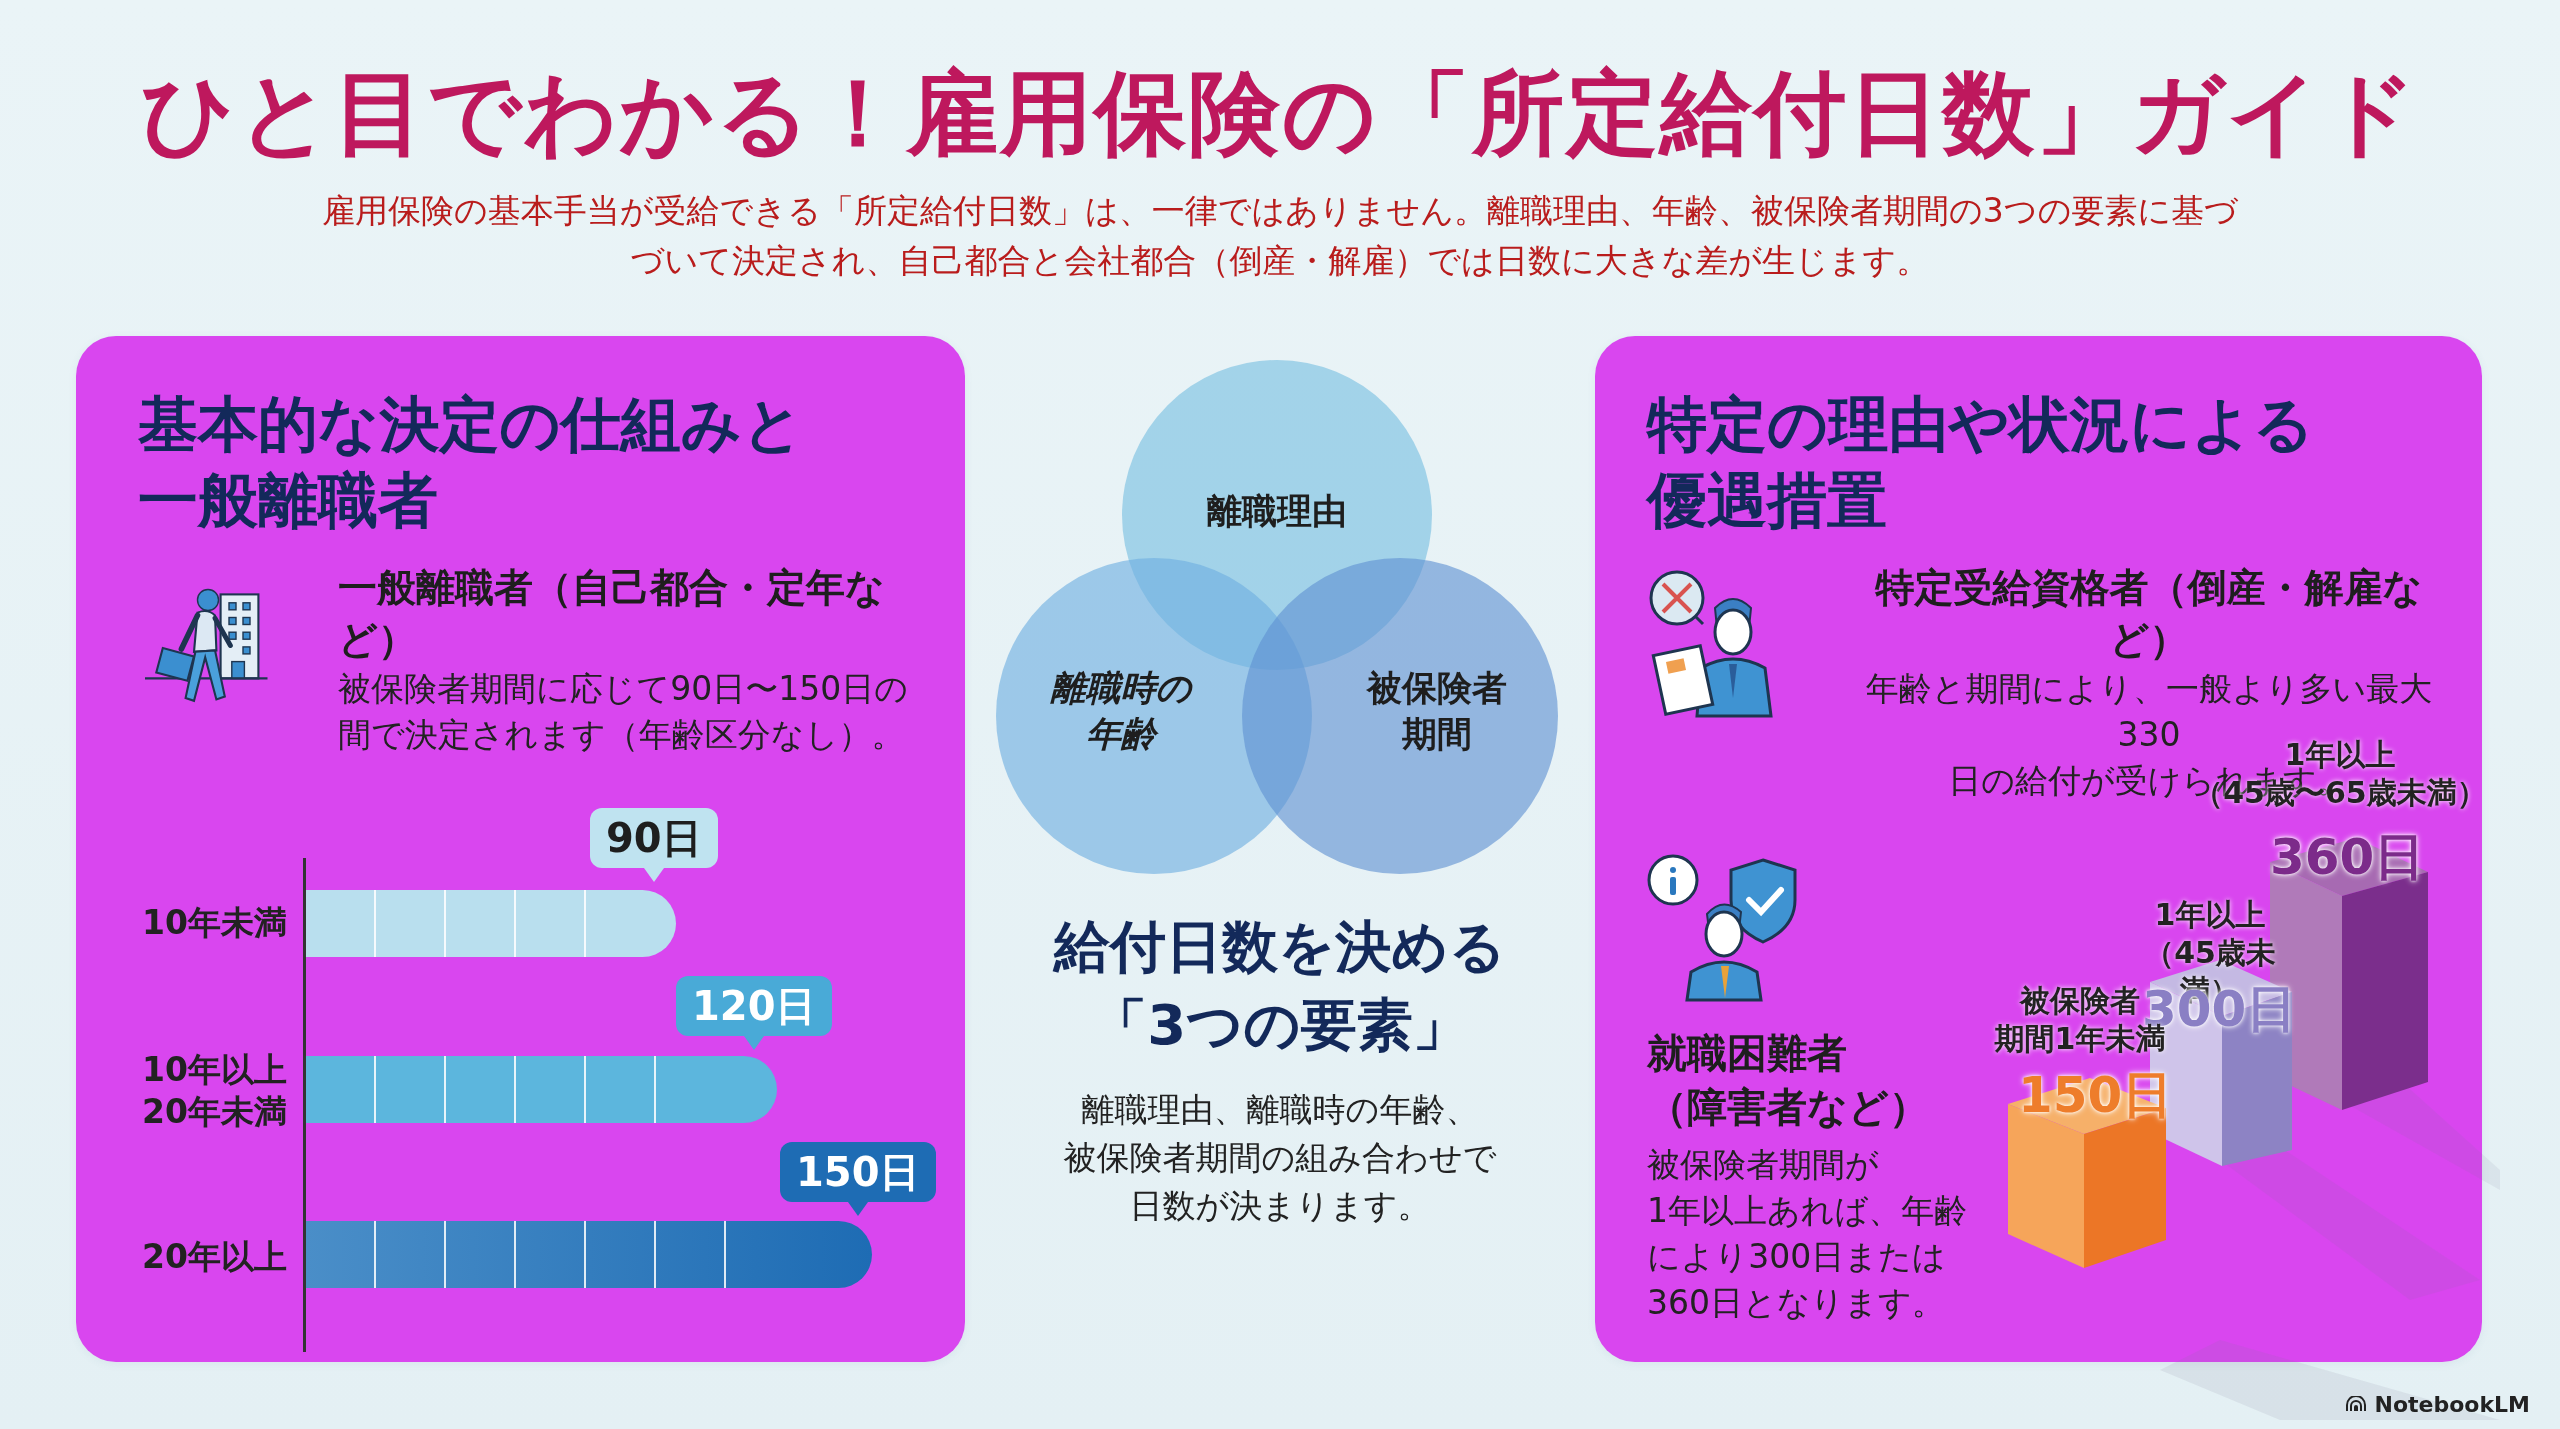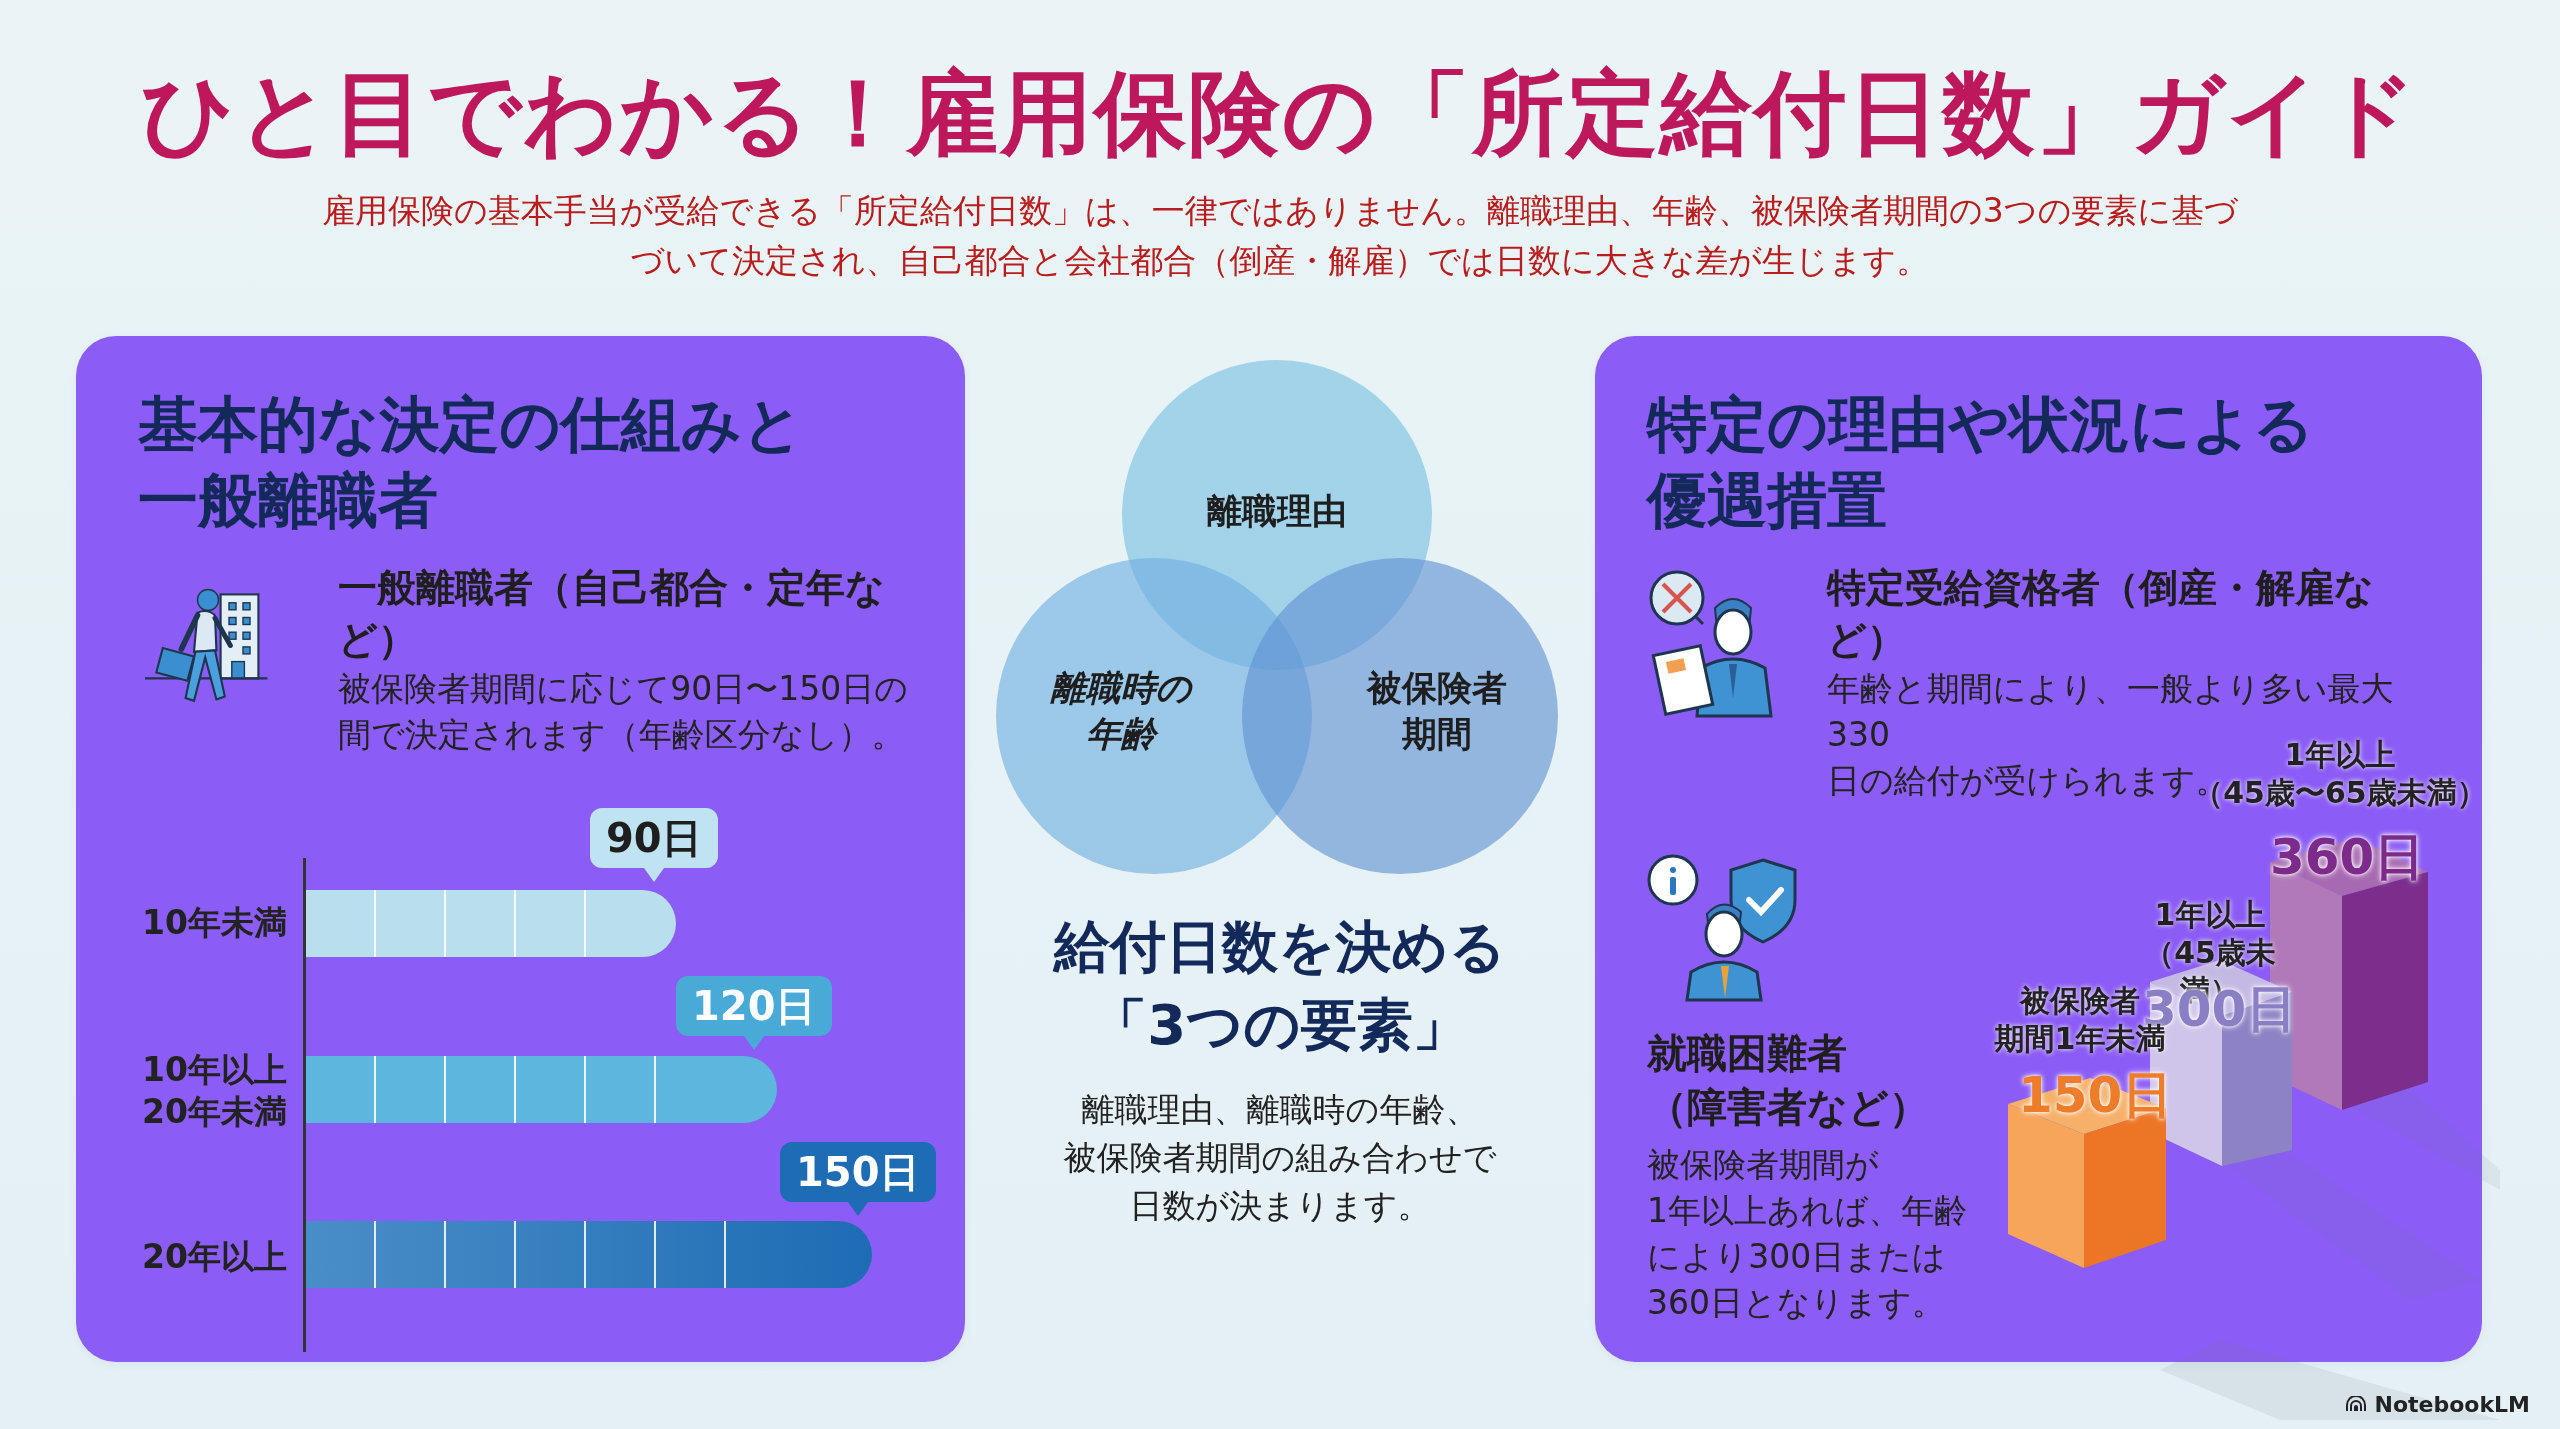--- a/index.html
+++ b/index.html
@@ -13,21 +13,21 @@
   .abs { position: absolute; }
   .title {
     left: 0; width: 2560px; top: 52px; text-align: center;
     font-size: 92px; font-weight: bold; color: #be185d; letter-spacing: 2px;
   }
   .subtitle {
     left: 260px; width: 2040px; top: 186px; text-align: center;
     font-size: 33px; line-height: 50px; color: #b91c1c;
   }
   .card {
-    background: #8b5cf6; border-radius: 40px;
+    background: #d946ef; border-radius: 40px;
     box-shadow: 0 2px 8px rgba(80,120,140,0.08);
   }
   .card-left { left: 76px; top: 336px; width: 889px; height: 1026px; }
   .card-right { left: 1595px; top: 336px; width: 887px; height: 1026px; }
   .card-heading {
     font-size: 60px; font-weight: bold; color: #13295a; line-height: 76px;
   }
   .item-title { font-size: 39px; font-weight: bold; color: #1e1e1e; line-height: 52px; }
   .item-desc { font-size: 33px; color: #222; line-height: 46px; }
 
@@ -189,21 +189,21 @@
       <path d="M18 16 L46 44 M46 16 L18 44" stroke="#d9534f" stroke-width="4"></path>
       <path d="M50 48 L58 56" stroke="#1e3550" stroke-width="3"></path>
       <path d="M70 40 Q88 22 106 40 L104 60 Q88 50 72 60 Z" fill="#3b7fc4" stroke="#1e3550" stroke-width="2"></path>
       <ellipse cx="88" cy="64" rx="18" ry="22" fill="#fff" stroke="#1e3550" stroke-width="3"></ellipse>
       <path d="M52 148 L56 100 Q88 82 120 100 L126 148 Z" fill="#3f93d2" stroke="#1e3550" stroke-width="3"></path>
       <path d="M84 96 L88 130 L92 96 Z" fill="#2a5d9a"></path>
       <rect x="14" y="82" width="48" height="60" fill="#fff" stroke="#1e3550" stroke-width="3" transform="rotate(-12 38 112)"></rect>
       <rect x="22" y="92" width="18" height="12" fill="#f0a050" transform="rotate(-12 31 98)"></rect>
     </svg>
   </div>
-  <div class="abs" style="left:232px; top:226px; width:620px;">
+  <div class="abs" style="left:244px; top:226px; width:620px;text-align:center;">
     <div class="item-title">特定受給資格者（倒産・解雇など）</div>
     <div class="item-desc">
       <div>年齢と期間により、一般より多い最大330</div>
       <div>日の給付が受けられます。</div>
     </div>
   </div>
 
   <div class="abs" style="left:50px; top:516px; width:180px; height:150px;">
     <svg width="180" height="150" viewBox="0 0 180 150">
       <circle cx="28" cy="28" r="24" fill="#fff" stroke="#1e3550" stroke-width="3"></circle>

